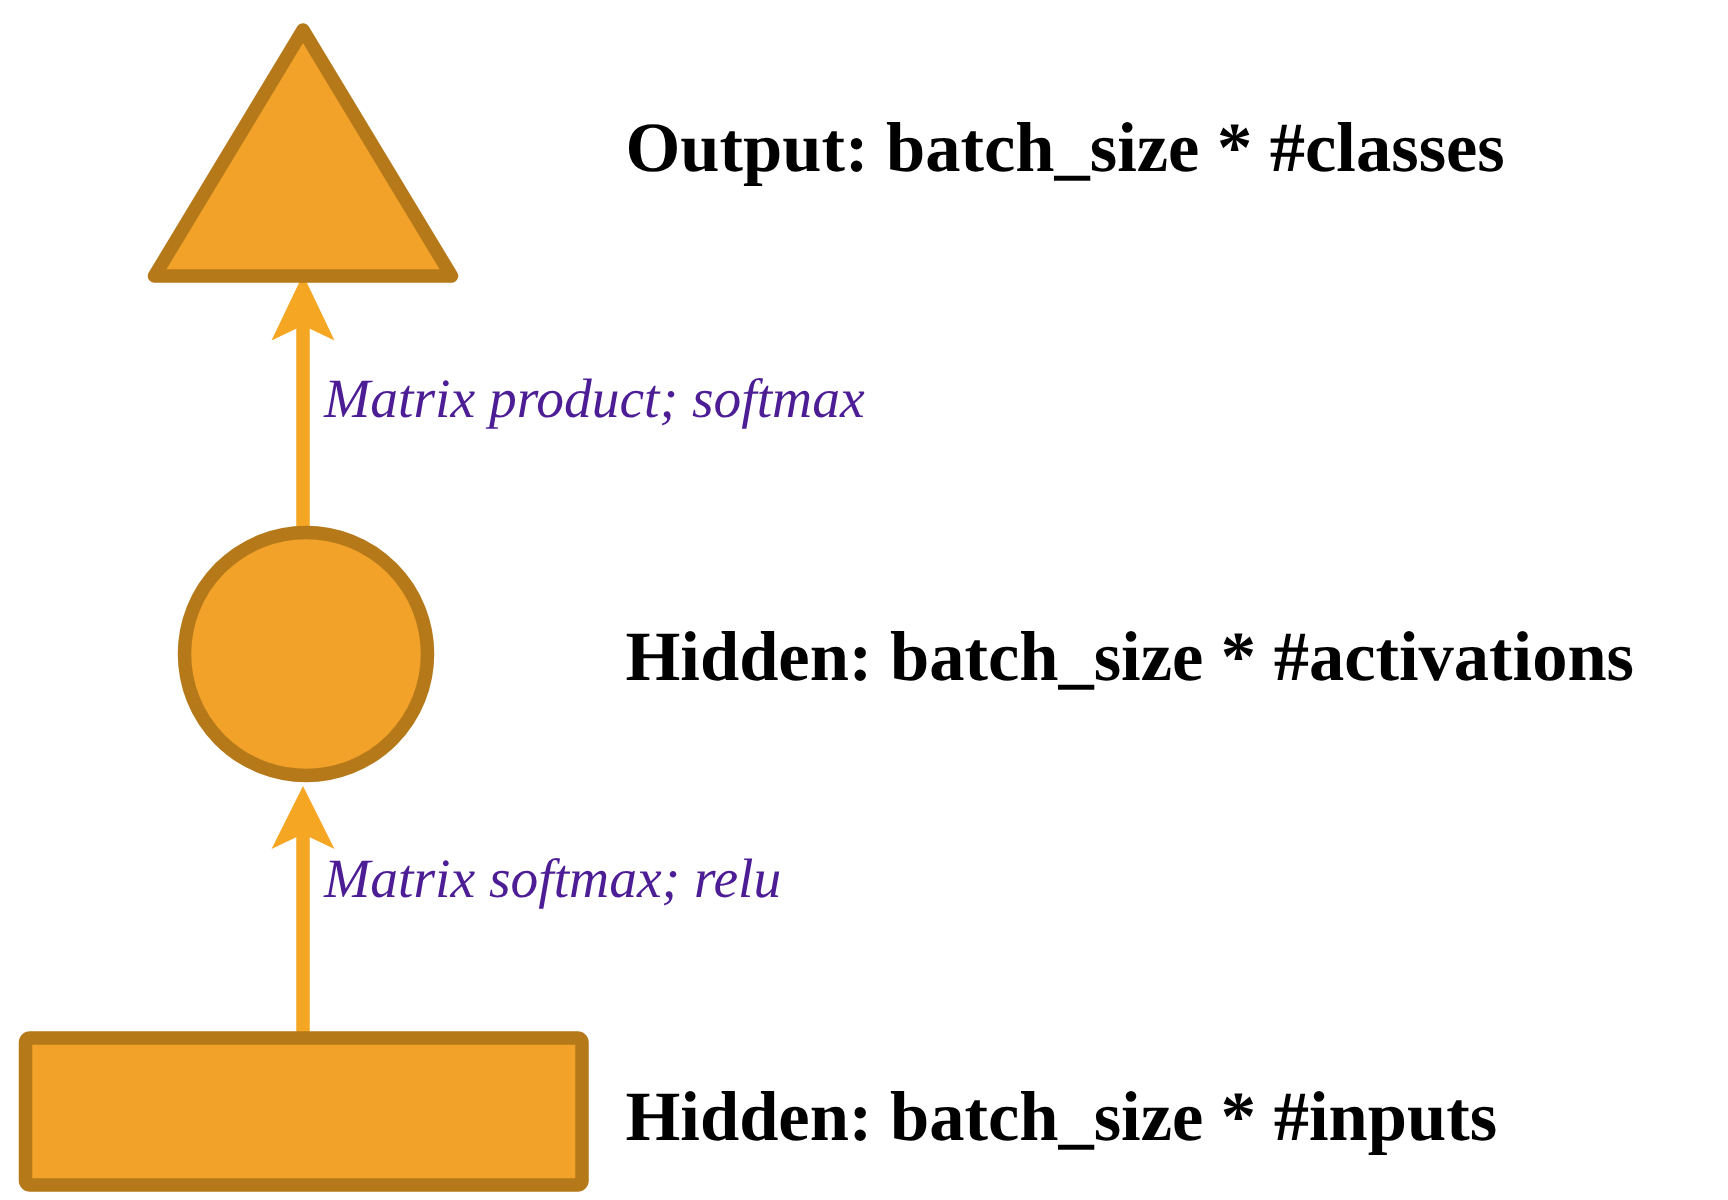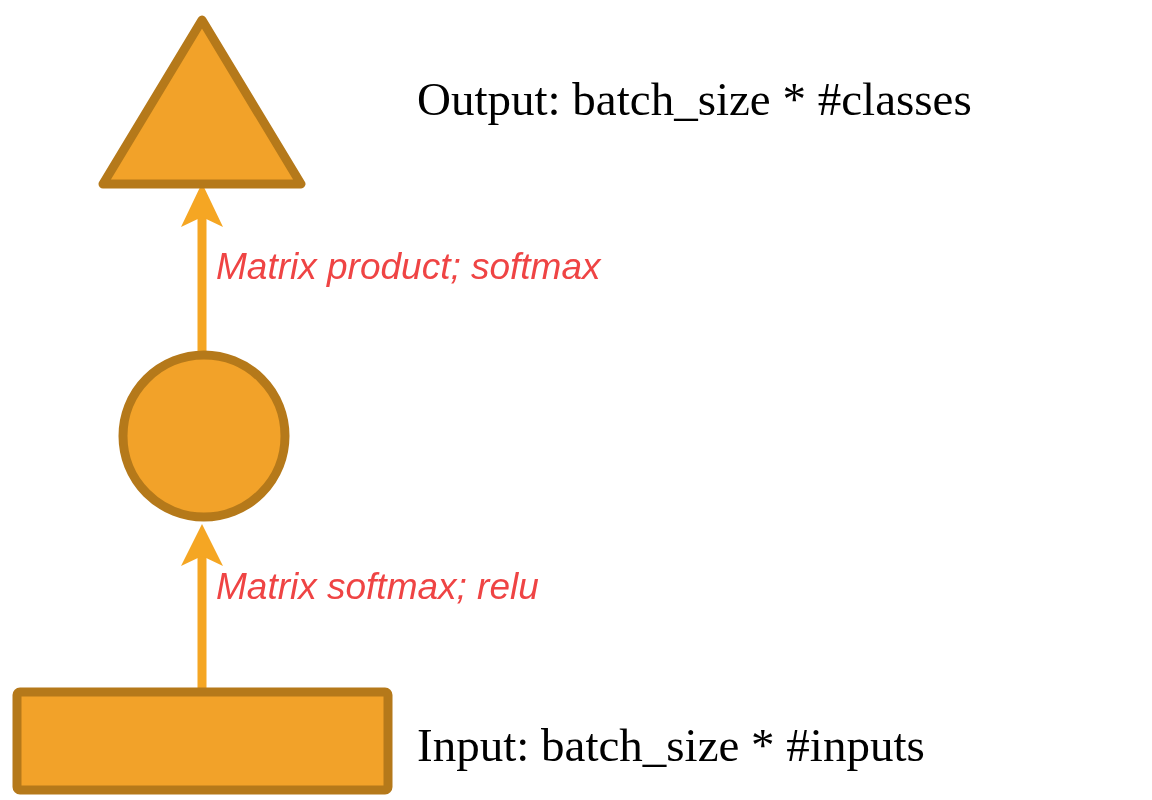--- a/index.html
+++ b/index.html
@@ -19,43 +19,43 @@
     position: absolute;
     left: 0;
     top: 0;
     width: 1152px;
     height: 800px;
   }
   .node-label {
     position: absolute;
     color: #000000;
     font-family: "Liberation Serif", "DejaVu Serif", serif;
-    font-weight: normal;
+    font-weight: bold;
     white-space: nowrap;
     line-height: 1;
   }
   .label-output {
     left: 417px;
     top: 76px;
     font-size: 47px;
   }
   .label-hidden {
     left: 417px;
     top: 415px;
     font-size: 47px;
   }
   .label-input {
     left: 417px;
     top: 722px;
     font-size: 47px;
   }
   .edge-label {
     position: absolute;
-    color: #ef4444;
-    font-family: Liberation Sans, sans-serif;
+    color: #4c1d95;
+    font-family: Liberation Serif, serif;
     font-style: italic;
     white-space: nowrap;
     line-height: 1;
   }
   .label-softmax {
     left: 216px;
     top: 248px;
     font-size: 37px;
   }
   .label-relu {
@@ -85,18 +85,19 @@
 
     <circle cx="204" cy="436" r="81" fill="#F2A229" stroke="#B5791A" stroke-width="9"></circle>
 
     <rect x="17" y="692" width="371" height="98" rx="3" ry="3" fill="#F2A229" stroke="#B5791A" stroke-width="9"></rect>
   </svg>
 
   <div class="node-label label-output">Output: batch_size * #classes</div>
 
   <div class="edge-label label-softmax">Matrix product; softmax</div>
 
+  <div class="node-label label-hidden">Hidden: batch_size * #activations</div>
 
   <div class="edge-label label-relu">Matrix softmax; relu</div>
 
-  <div class="node-label label-input">Input: batch_size * #inputs</div>
+  <div class="node-label label-input">Hidden: batch_size * #inputs</div>
 
 </div>
 
 </body></html>

